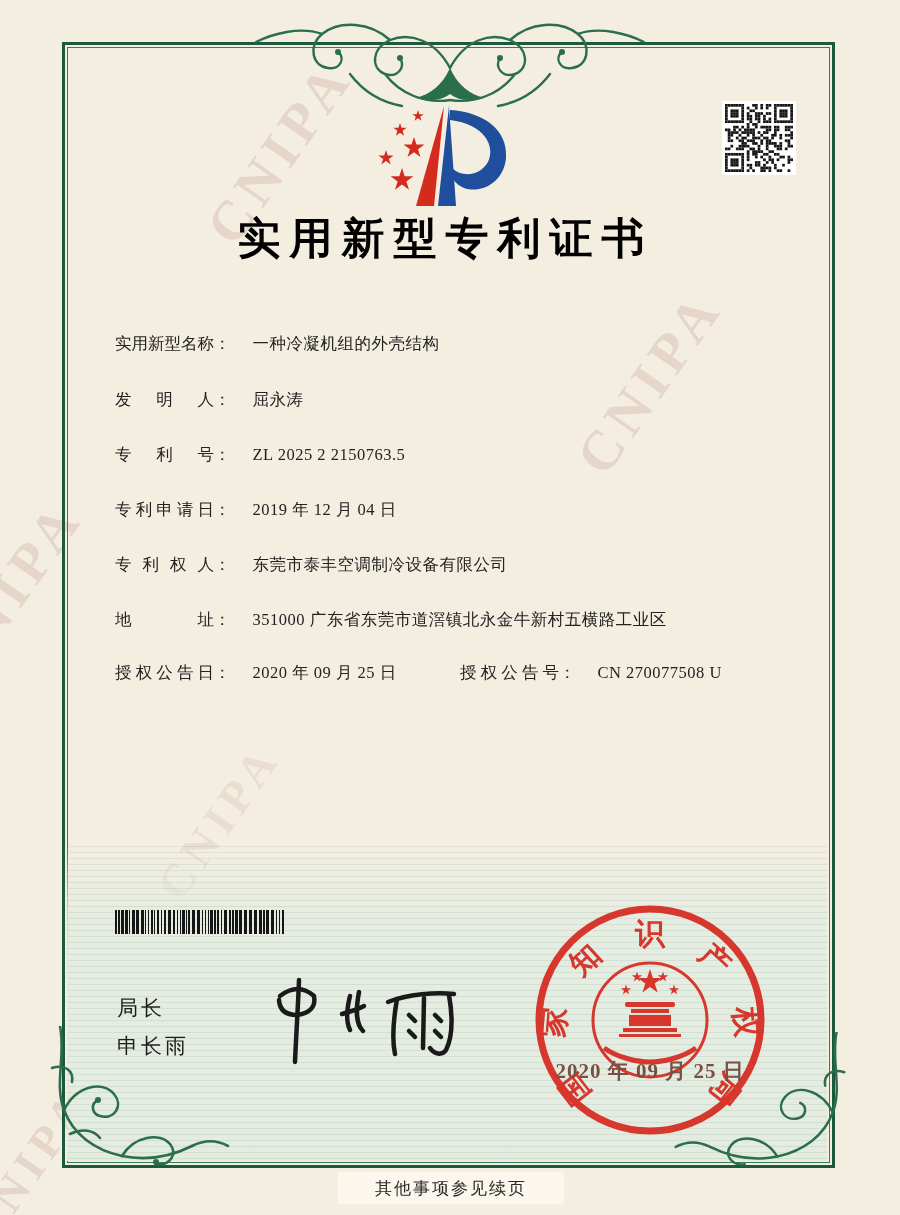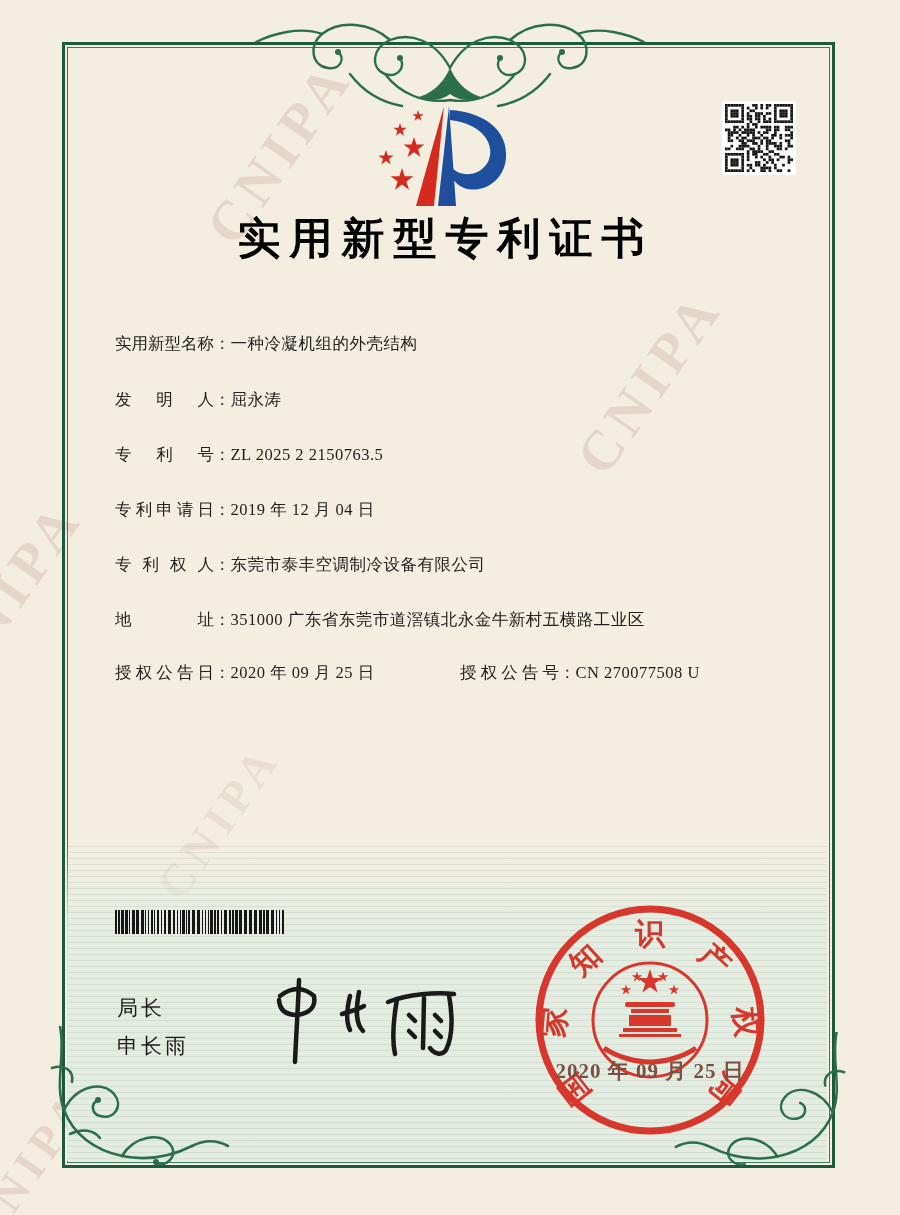--- a/index.html
+++ b/index.html
@@ -24,21 +24,21 @@
 
   .cert-no{position:absolute;left:98px;top:94px;font-size:19px;letter-spacing:2px;color:#2b2b2b;}
   .qr{position:absolute;left:722px;top:101px;width:74px;height:74px;background:#fff;padding:3px;box-sizing:border-box;}
   .logo{position:absolute;left:366px;top:96px;width:156px;height:116px;}
 
   .title{position:absolute;left:62px;top:210px;width:767px;text-align:center;
     font-size:43px;font-weight:bold;letter-spacing:9px;color:#000000;}
 
   .row{position:absolute;left:115px;font-size:16.5px;color:#222;white-space:nowrap;}
   .flabel{display:inline-flex;justify-content:space-between;width:99px;vertical-align:top;}
-  .fval{margin-left:0;letter-spacing:0.5px;}
+  .fval{margin-left:22px;letter-spacing:0.5px;}
   .colon{margin-left:0;}
   .grant2{position:absolute;left:345px;top:0;white-space:nowrap;}
 
   .paras{position:absolute;left:112px;top:694px;width:684px;font-size:17.5px;line-height:35px;
     color:#222;text-align:justify;}
   .paras p{margin:0;text-indent:2em;}
 
   .barcode{position:absolute;left:115px;top:910px;height:24px;display:flex;align-items:stretch;}
   .barcode span{display:block;background:#161616;}
   .barcode i{display:block;}
@@ -663,14 +663,17 @@
         <rect x="103" y="111" width="38" height="4" stroke="none"></rect>
         <rect x="101" y="117" width="42" height="11" stroke="none"></rect>
         <rect x="95" y="130" width="54" height="4" stroke="none"></rect>
         <rect x="91" y="136" width="62" height="3" stroke="none"></rect>
         <path d="M76,150 C90,160 110,164 122,164 C134,164 154,160 168,150" fill="none" stroke-width="5"></path>
       </g>
       <text class="seal-date" x="122" y="180" id="seal-date">2020 年 09 月 25 日</text>
     </g>
   </svg>
 
+  <div class="cont-box">
+    <span class="cont-text">其他事项参见续页</span>
+  </div>
 
 </div>
 
 </body></html>

